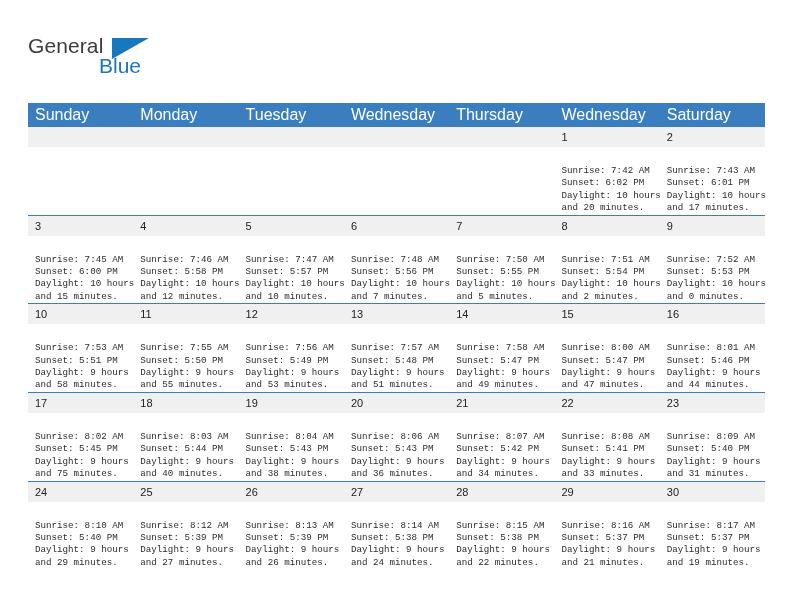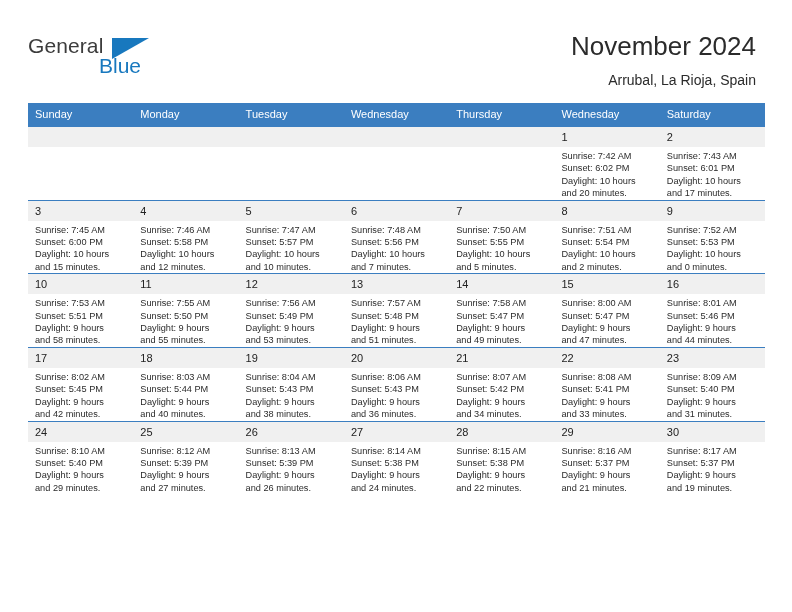--- a/index.html
+++ b/index.html
@@ -93,21 +93,21 @@
     position: absolute;
     left: 28px;
     top: 103px;
     width: 737px;
     border-collapse: collapse;
     table-layout: fixed;
   }
   .calendar th {
     background: #3b7ec0;
     color: #ffffff;
-    font-size: 11px;
+    font-size: 16px;
     font-weight: normal;
     text-align: left;
     padding: 5px 0 5px 7px;
     height: 13px;
     line-height: 13px;
     border: none;
     margin-left: 39px;
   }
   .calendar td {
     vertical-align: top;
@@ -125,24 +125,25 @@
     font-size: 11px;
     color: #222222;
     line-height: 14px;
     padding: 3px 0 3px 7px;
     min-height: 14px;
   }
   .daynum.empty {
     color: transparent;
   }
   .details {
-    padding: 3px 6px 0 7px;
+    padding: 18px 6px 0 7px;
     font-size: 9.2px;
     line-height: 12.4px;
     color: #2b2b2b;
+    font-family: Liberation Mono, monospace;
   }
   .details div {
     white-space: nowrap;
   }
   .cell-empty .details {
     visibility: hidden;
   }
 </style>
 </head>
 <body>
@@ -150,24 +151,20 @@
 <div class="page">
 
   <div class="top">
 
     <div class="brand">
       <span class="brand-general">General</span>
       <span class="brand-triangle"></span>
       <span class="brand-blue">Blue</span>
     </div>
 
-    <div class="titles">
-      <h1 class="cal-title">November 2024</h1>
-      <div class="cal-subtitle">Arrubal, La Rioja, Spain</div>
-    </div>
 
   </div>
 
   <table class="calendar">
     <colgroup>
       <col style="width:105.3px">
         <col style="width:105.3px">
         <col style="width:105.3px">
       <col style="width:105.3px">
         <col style="width:105.3px">
@@ -385,21 +382,21 @@
         </td>
       </tr>
 
       <tr class="week-row">
         <td>
           <span class="daynum">17</span>
           <div class="details">
             <div>Sunrise: 8:02 AM</div>
             <div>Sunset: 5:45 PM</div>
             <div>Daylight: 9 hours</div>
-            <div>and 42 minutes.</div>
+            <div>and 75 minutes.</div>
           </div>
         </td>
         <td>
           <span class="daynum">18</span>
           <div class="details">
             <div>Sunrise: 8:03 AM</div>
             <div>Sunset: 5:44 PM</div>
             <div>Daylight: 9 hours</div>
             <div>and 40 minutes.</div>
           </div>

